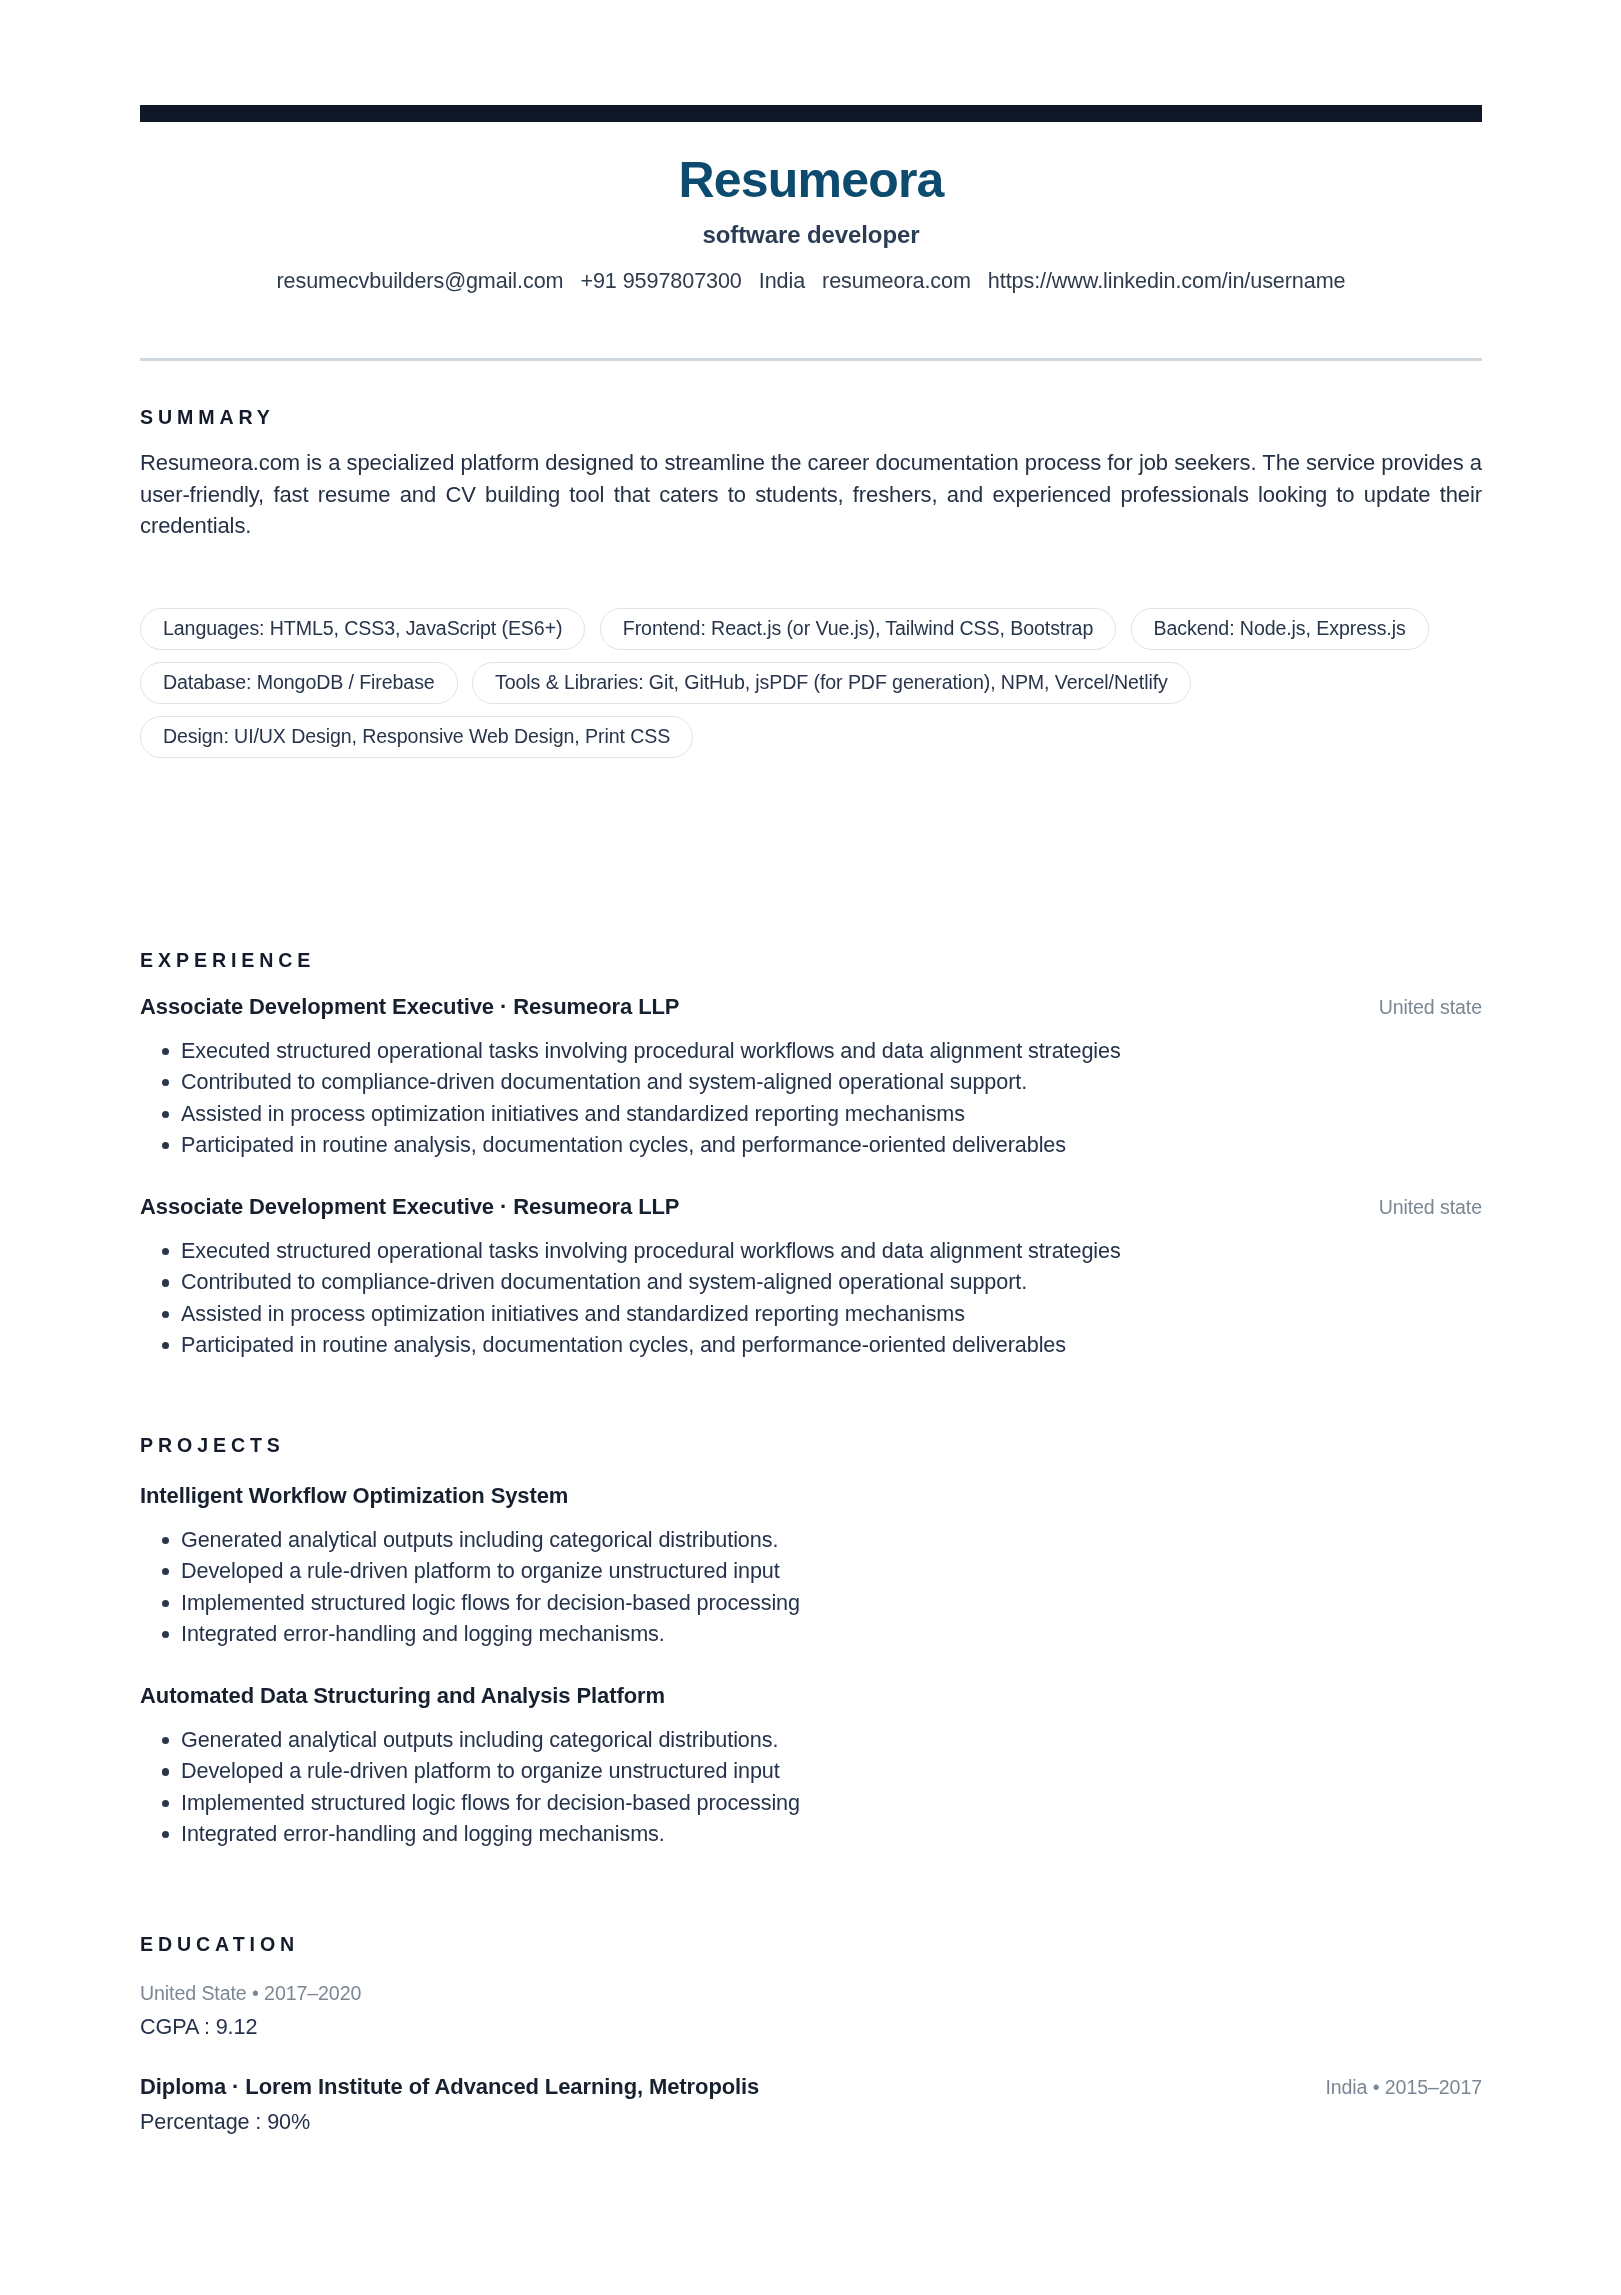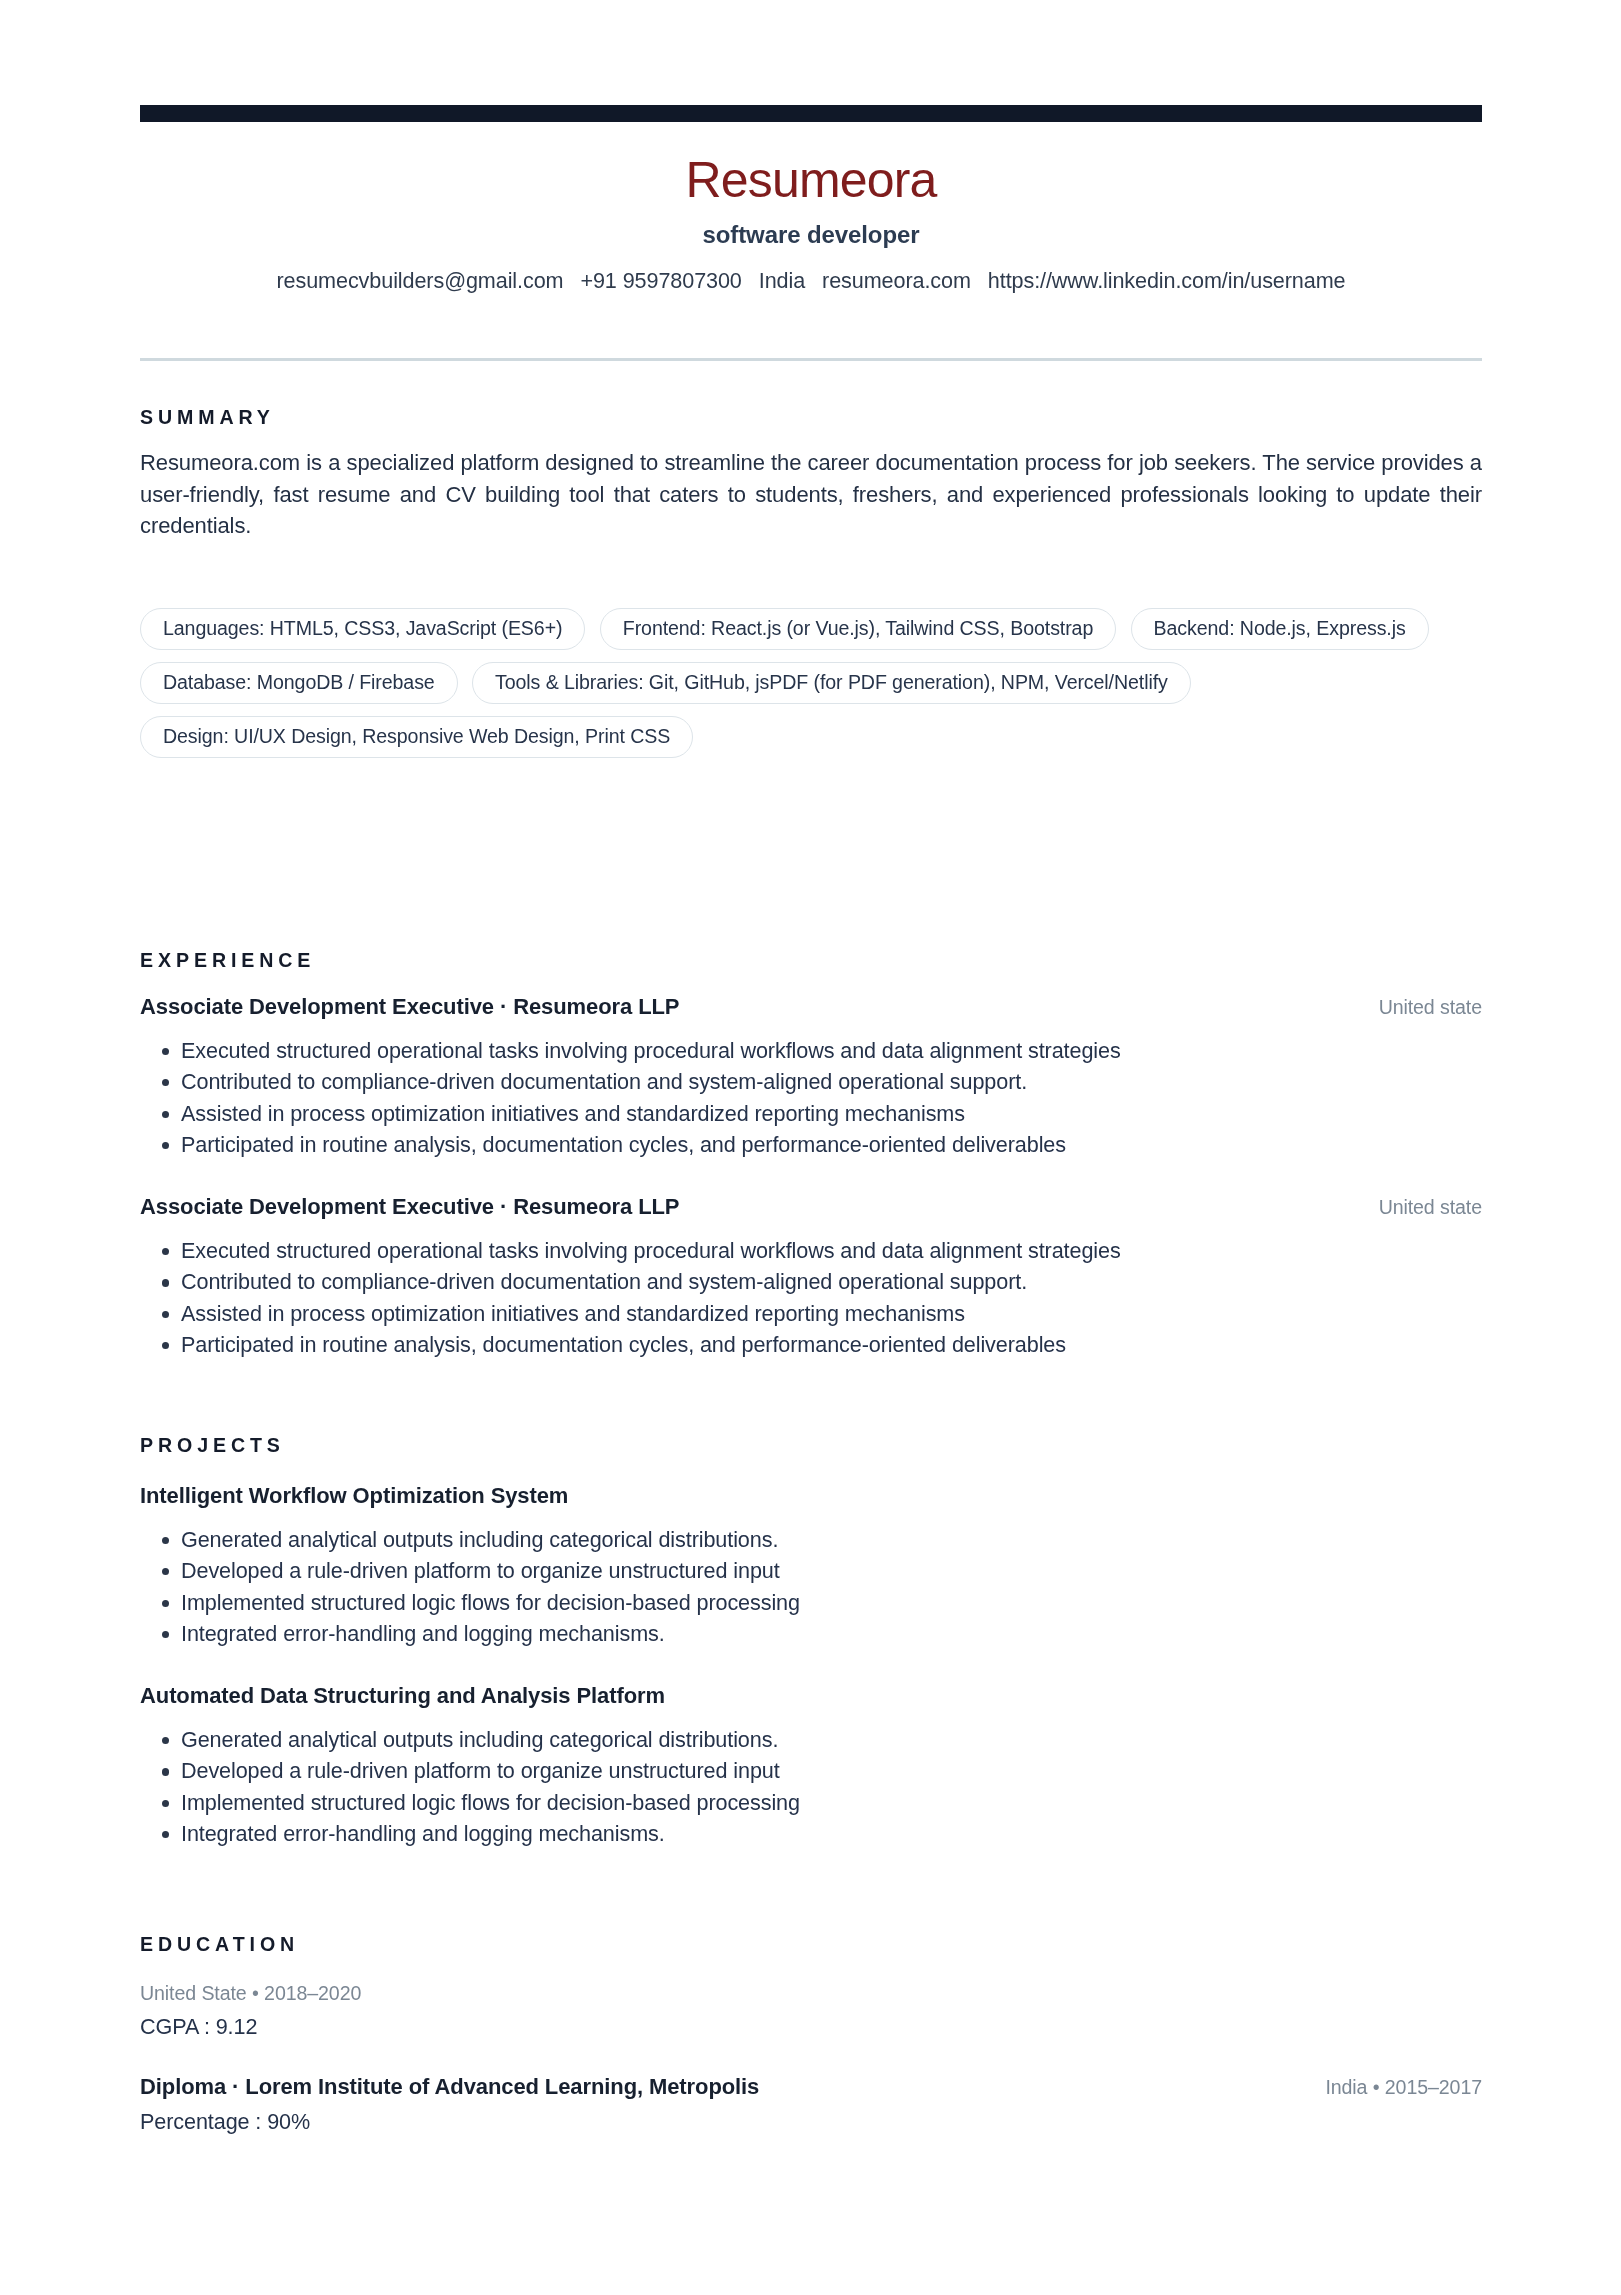--- a/index.html
+++ b/index.html
@@ -38,23 +38,23 @@
   .header {
     position: absolute;
     left: 140px;
     top: 154px;
     width: 1342px;
     text-align: center;
   }
 
   .name {
     font-size: 50px;
-    font-weight: 400;
+    font-weight: 700;
     letter-spacing: -0.8px;
-    color: #7f1d1d;
+    color: #0c4a6e;
     line-height: 1.06;
   }
 
   .role {
     margin-top: 14.4px;
     font-size: 24px;
     font-weight: 700;
     color: #2c3c52;
     letter-spacing: -0.1px;
   }
@@ -284,21 +284,21 @@
           </ul>
         </div>
       </div>
   </div>
 
   <div class="section" style="top:1933px;">
     <div class="sec-title">EDUCATION</div>
     <div style="margin-top:26px;" id="education-list">
         <div class="edu-entry">
           <div class="edu-head">
-            <div class="edu-meta">United State • 2018–2020</div>
+            <div class="edu-meta">United State • 2017–2020</div>
           </div>
           <div class="edu-sub">CGPA : 9.12</div>
         </div>
         <div class="edu-entry">
           <div class="edu-head">
             <div class="edu-title">Diploma · Lorem Institute of Advanced Learning, Metropolis</div>
             <div class="edu-meta">India • 2015–2017</div>
           </div>
           <div class="edu-sub">Percentage : 90%</div>
         </div>

